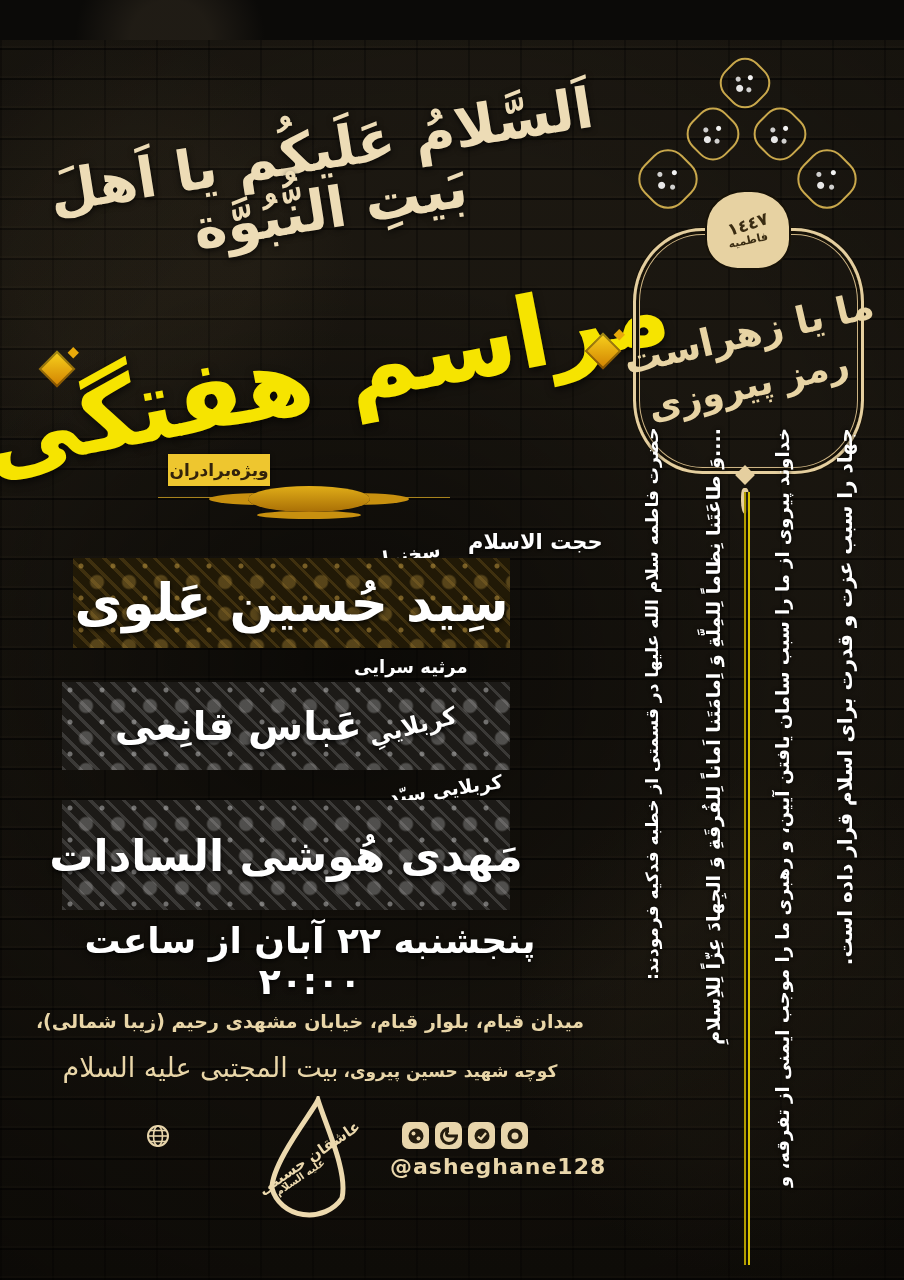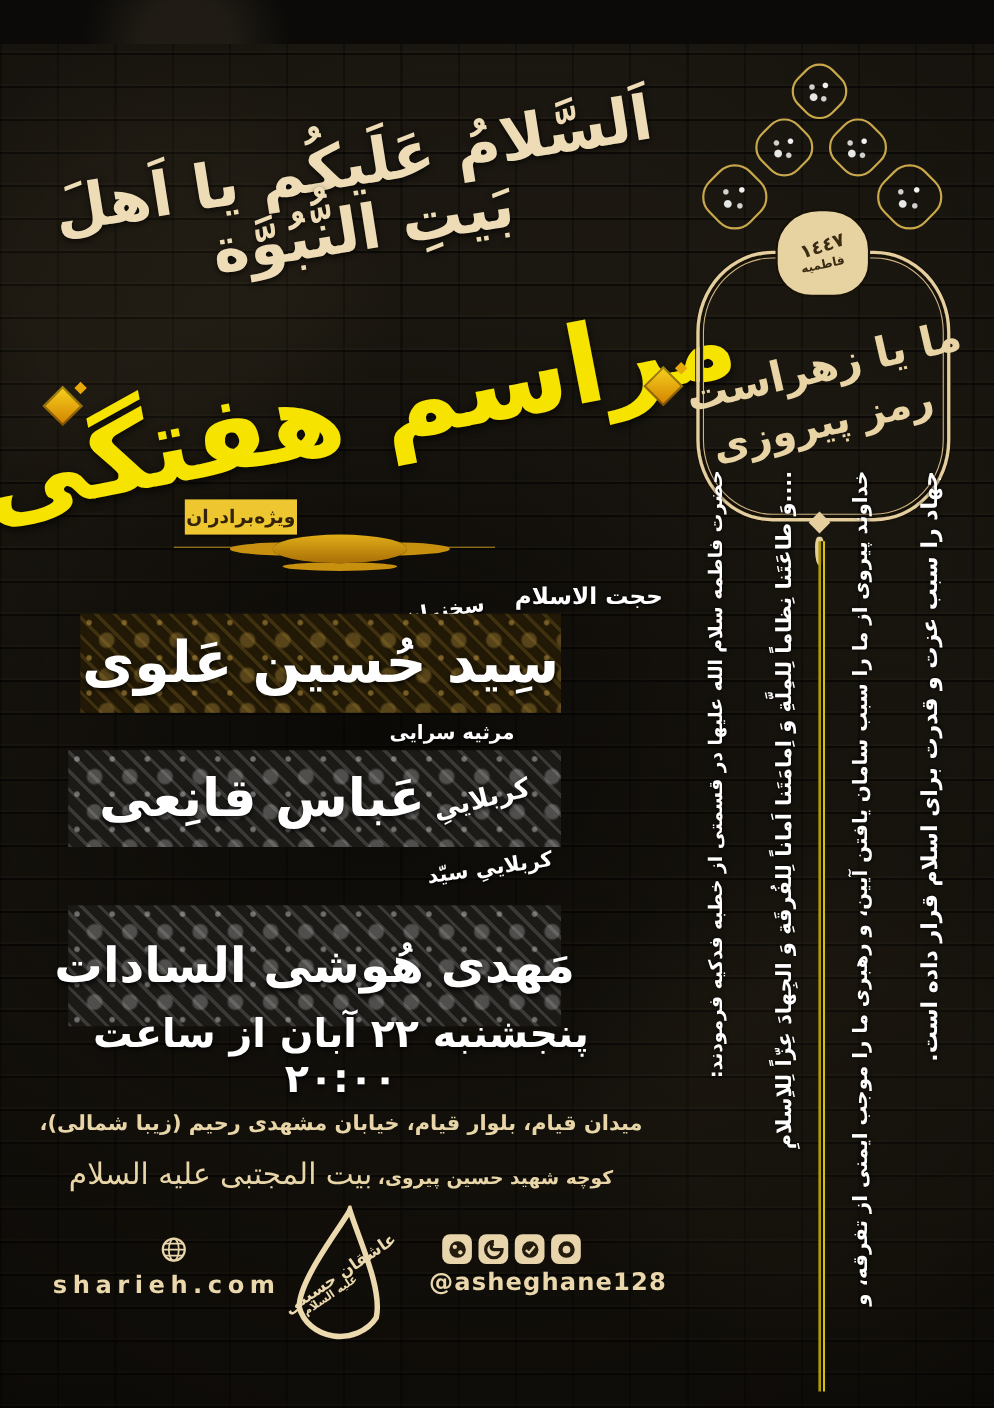--- a/index.html
+++ b/index.html
@@ -118,42 +118,41 @@
 
   <div class="lbl rtl" style="left:468px;top:530px;font-size:21px;">حجت الاسلام</div>
   <div class="lbl rtl" style="left:366px;top:544px;font-size:19px;transform:rotate(-9deg);">سخنران</div>
   <div class="abs band band-gold rtl" style="top:558px;height:90px;">
     <span class="bigname" style="font-size:52px;">سِید حُسین عَلوی</span>
   </div>
 
   <div class="lbl rtl" style="left:330px;top:656px;font-size:18px;margin-left:24px;">مرثیه سرایی</div>
   <div class="abs band band-silver rtl" style="top:682px;height:88px;">
     <span class="bigname" style="font-size:24px;transform:rotate(-14deg);margin-left:6px;">کربلاییِ</span>
-    <span class="bigname" style="font-size:48px;">عَباس قانِعی</span>
+    <span class="bigname" style="font-size:40px;">عَباس قانِعی</span>
   </div>
   <div class="lbl rtl" style="left:388px;top:778px;font-size:19px;transform:rotate(-8deg);">کربلاییِ سیّد</div>
-  <div class="abs band band-silver rtl" style="top:823px;height:110px;">
+  <div class="abs band band-silver rtl" style="top:800px;height:110px;">
     <span class="bigname" style="font-size:44px;">مَهدی هُوشی السادات</span>
   </div>
 
   <div class="abs datetime rtl">پنجشنبه ۲۲ آبان از ساعت ۲۰:۰۰</div>
   <div class="abs addr1 rtl">میدان قیام، بلوار قیام، خیابان مشهدی رحیم (زیبا شمالی)،</div>
   <div class="abs addr2 rtl">
     <span class="pre">کوچه شهید حسین پیروی،</span>
     <span class="main">بیت المجتبی علیه السلام</span>
   </div>
 
   <svg class="abs globe" width="24" height="24" viewBox="0 0 24 24">
     <circle cx="12" cy="12" r="10" fill="none" stroke="#e8d5ab" stroke-width="2"></circle>
     <ellipse cx="12" cy="12" rx="4.5" ry="10" fill="none" stroke="#e8d5ab" stroke-width="1.6"></ellipse>
     <line x1="2" y1="12" x2="22" y2="12" stroke="#e8d5ab" stroke-width="1.6"></line>
     <line x1="3.5" y1="6.5" x2="20.5" y2="6.5" stroke="#e8d5ab" stroke-width="1.6"></line>
     <line x1="3.5" y1="17.5" x2="20.5" y2="17.5" stroke="#e8d5ab" stroke-width="1.6"></line>
   </svg>
-  <div class="abs website">sharieh.com</div>
 
   <svg class="abs droplogo" width="108" height="130" viewBox="0 0 108 130">
     <path d="M62 4 C58 14 16 66 16 92 a38 34 0 0 0 70 10 C92 76 70 30 62 4 Z" fill="none" stroke="#ecd9ae" stroke-width="5"></path>
     <text x="56" y="66" font-size="15" font-weight="bold" fill="#ecd9ae" text-anchor="middle" transform="rotate(-34 56 66)" direction="rtl">عاشقان حسینی</text>
     <text x="46" y="84" font-size="10" font-weight="bold" fill="#ecd9ae" text-anchor="middle" transform="rotate(-34 46 84)" direction="rtl">علیه السلام</text>
   </svg>
 
   <div class="abs social-row">
     <div class="sicon">
       <svg width="18" height="18" viewBox="0 0 18 18">

